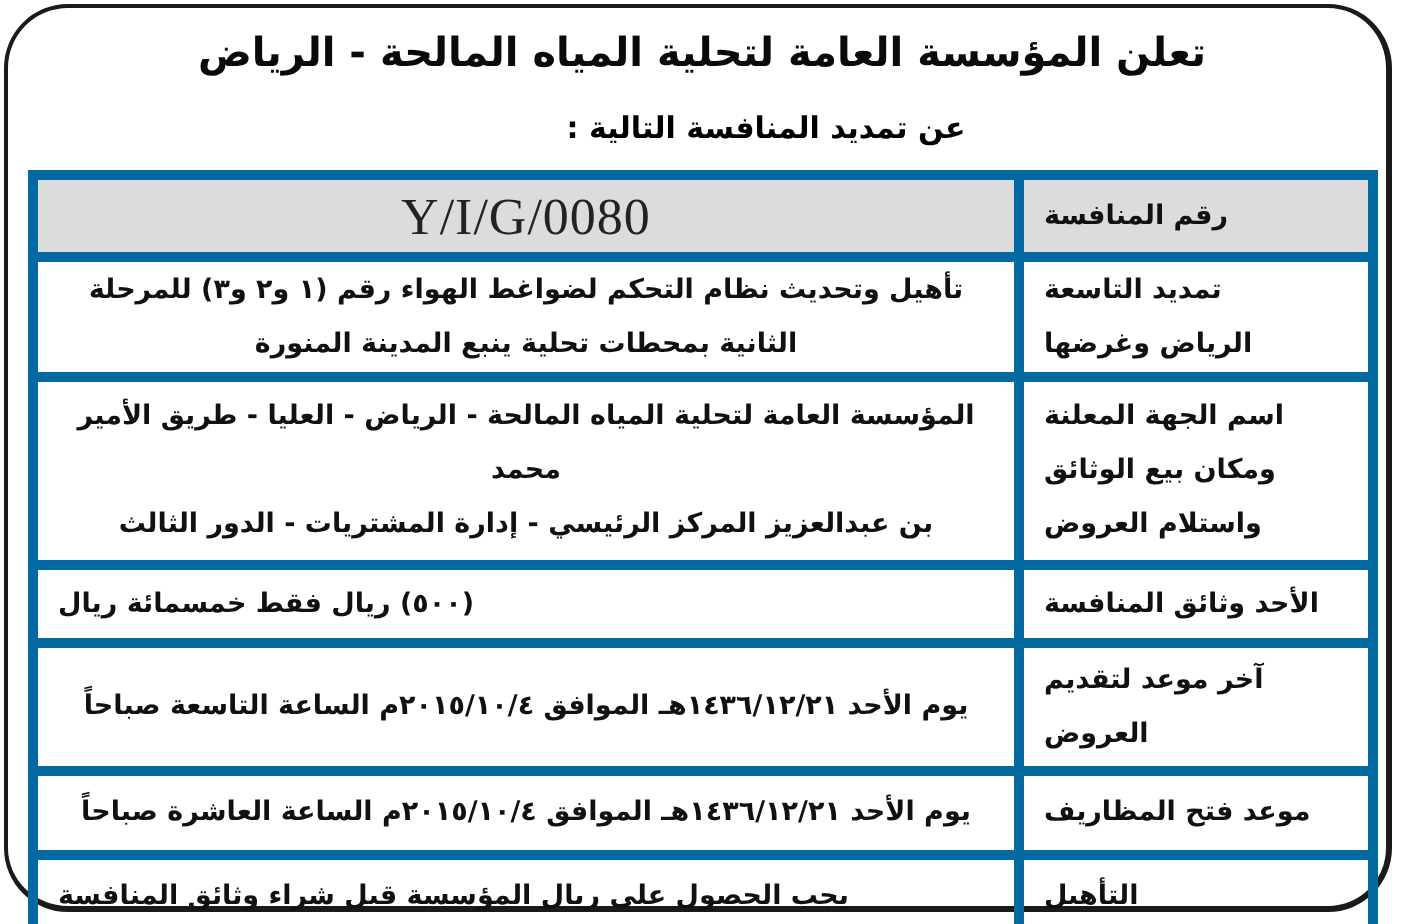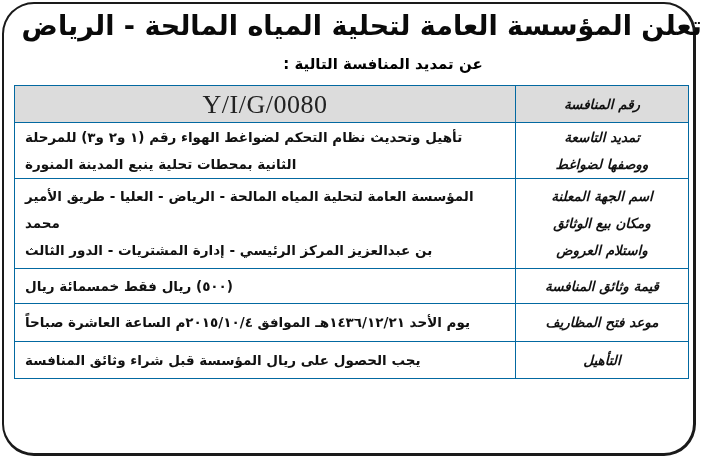--- a/index.html
+++ b/index.html
@@ -24,24 +24,25 @@
       border: 2px solid #1a1a1a;
       border-radius: 32px;
       box-sizing: border-box;
       border-width: 2px 3px 3px 2px;
     }
     .title {
       position: absolute;
       left: 0;
       top: 6px;
       width: 702px;
+      text-align: center;
       direction: rtl;
       font-family: "DejaVu Sans", sans-serif;
       font-weight: bold;
-      font-size: 27px;
+      font-size: 20px;
       line-height: 40px;
       letter-spacing: 0;
       color: #0a0a0a;
     }
     .subtitle {
       position: absolute;
       left: 0;
       top: 51px;
       width: 702px;
       text-align: center;
@@ -55,35 +56,34 @@
     .tbl {
       position: absolute;
       left: 14px;
       top: 85px;
       width: 675px;
       border-collapse: collapse;
       direction: rtl;
       table-layout: fixed;
     }
     .tbl td {
-      border: 1px solid #0369a1;
+      border: 5px solid #0369a1;
       padding: 0 10px;
       vertical-align: middle;
       font-weight: bold;
       font-size: 13.5px;
       line-height: 27px;
       color: #111;
     }
     .tbl td.label {
       width: 152px;
-      text-align: center;
-      font-style: italic;
+      text-align: left;
     }
     .tbl td.value {
-      text-align: left;
+      text-align: center;
     }
     .tbl td.value.center {
       text-align: left;
     }
     .tbl tr.head td {
       background: #dcdcdc;
       height: 36px;
     }
     .tbl tr.head td.value {
       text-align: center;
@@ -111,41 +111,48 @@
 
 <table class="tbl">
   <tbody>
       <tr class="head">
     <td class="label">رقم المنافسة</td>
     <td class="value">Y/I/G/0080</td>
   </tr>
   <tr class="r1">
     <td class="label">
       <span class="ln">تمديد التاسعة</span>
-      <span class="ln">ووصفها لضواغط</span>
+      <span class="ln">الرياض وغرضها</span>
     </td>
     <td class="value">
       <span class="ln">تأهيل وتحديث نظام التحكم لضواغط الهواء رقم (١ و٢ و٣) للمرحلة</span>
       <span class="ln">الثانية بمحطات تحلية ينبع المدينة المنورة</span>
     </td>
   </tr>
   <tr class="r2">
     <td class="label">
       <span class="ln">اسم الجهة المعلنة</span>
       <span class="ln">ومكان بيع الوثائق</span>
       <span class="ln">واستلام العروض</span>
     </td>
     <td class="value">
       <span class="ln">المؤسسة العامة لتحلية المياه المالحة - الرياض - العليا - طريق الأمير محمد</span>
       <span class="ln">بن عبدالعزيز المركز الرئيسي - إدارة المشتريات - الدور الثالث</span>
     </td>
   </tr>
   <tr class="r3">
-    <td class="label">قيمة وثائق المنافسة</td>
+    <td class="label">الأحد وثائق المنافسة</td>
     <td class="value center">(٥٠٠) ريال فقط خمسمائة ريال</td>
+  </tr>
+  <tr class="r4">
+    <td class="label">
+      <span class="ln">آخر موعد لتقديم</span>
+      <span class="ln">العروض</span>
+    </td>
+    <td class="value">يوم الأحد ١٤٣٦/١٢/٢١هـ الموافق ٢٠١٥/١٠/٤م الساعة التاسعة صباحاً</td>
   </tr>
   <tr class="r5">
     <td class="label">موعد فتح المظاريف</td>
     <td class="value">يوم الأحد ١٤٣٦/١٢/٢١هـ الموافق ٢٠١٥/١٠/٤م الساعة العاشرة صباحاً</td>
   </tr>
   <tr class="r6">
     <td class="label">التأهيل</td>
     <td class="value center">يجب الحصول على ريال المؤسسة قبل شراء وثائق المنافسة</td>
   </tr>
 </tbody>

